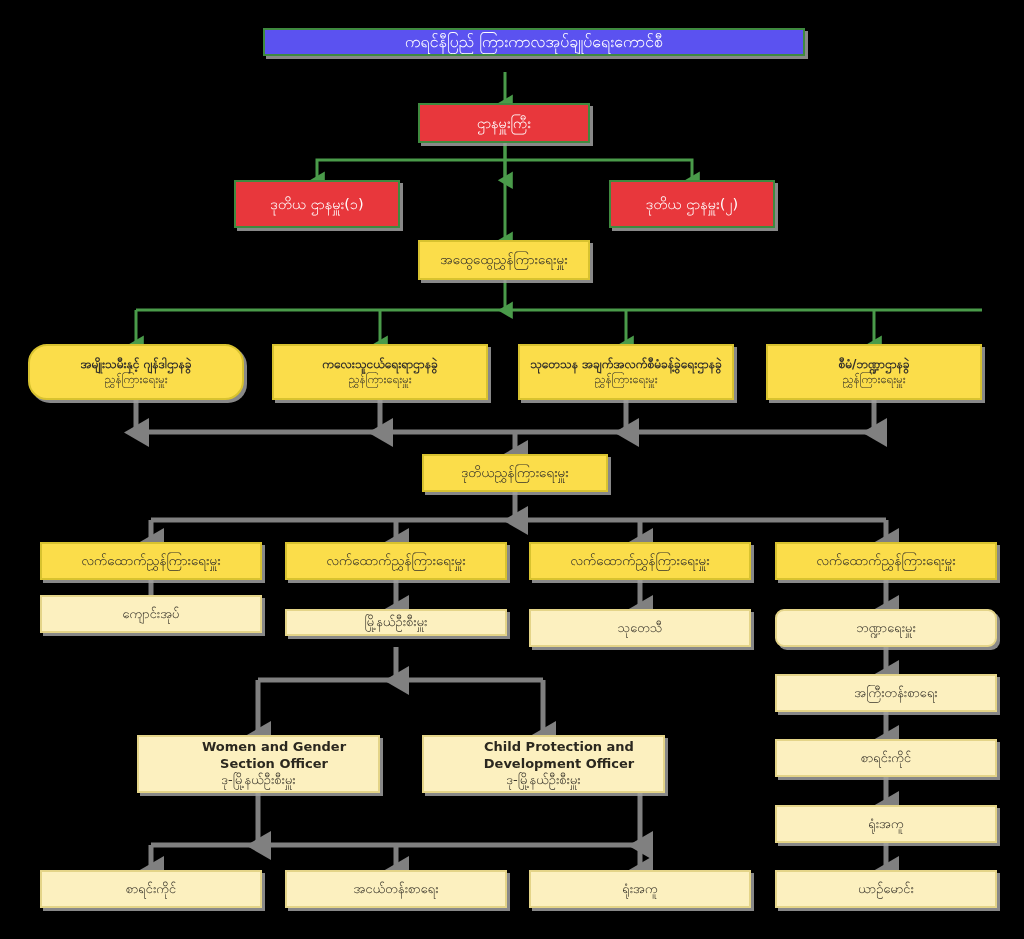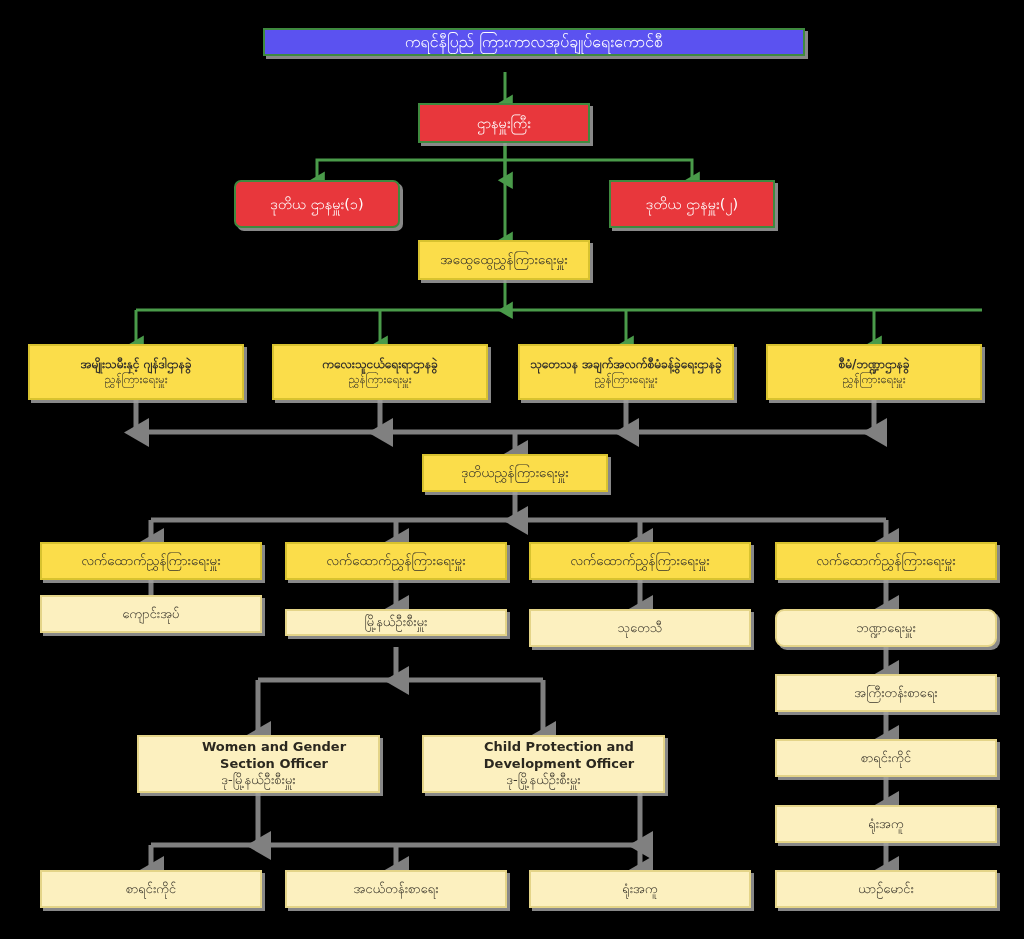--- a/index.html
+++ b/index.html
@@ -154,30 +154,30 @@
         <path d="M640,845 L640,870" marker-end="url(#arrow-gray)"></path>
       </g>
   </svg>
   <div id="node-layer">
       <div class="node n-council" style="left: 234px; top: 28px; width: 542px; height: 28px; margin-left: 29px;">
         <span class="ln">ကရင်နီပြည် ကြားကာလအုပ်ချုပ်ရေးကောင်စီ</span>
       </div>
       <div class="node n-red" style="left: 418px; top: 103px; width: 172px; height: 40px; justify-content: center;">
         <span class="ln">ဌာနမှူးကြီး</span>
       </div>
-      <div class="node n-red" style="left: 234px; top: 180px; width: 166px; height: 48px; border-radius: 7px;">
+      <div class="node n-red" style="left: 234px; top: 180px; width: 166px; height: 48px;">
         <span class="ln">ဒုတိယ ဌာနမှူး(၁)</span>
       </div>
       <div class="node n-red" style="left: 609px; top: 180px; width: 166px; height: 48px;">
         <span class="ln">ဒုတိယ ဌာနမှူး(၂)</span>
       </div>
       <div class="node n-gold-lg" style="left: 418px; top: 240px; width: 172px; height: 40px;">
         <span class="ln">အထွေထွေညွှန်ကြားရေးမှူး</span>
       </div>
-      <div class="node n-gold" style="left: 28px; top: 344px; width: 216px; height: 56px;">
+      <div class="node n-gold" style="left: 28px; top: 344px; width: 216px; height: 56px; border-radius: 19px;">
         <span class="ln">အမျိုးသမီးနှင့် ဂျန်ဒါဌာနခွဲ</span>
         <span class="ln sub-line">ညွှန်ကြားရေးမှူး</span>
       </div>
       <div class="node n-gold" style="left: 272px; top: 344px; width: 216px; height: 56px;">
         <span class="ln">ကလေးသူငယ်ရေးရာဌာနခွဲ</span>
         <span class="ln sub-line">ညွှန်ကြားရေးမှူး</span>
       </div>
       <div class="node n-gold" style="left: 518px; top: 344px; width: 216px; height: 56px;">
         <span class="ln">သုတေသန အချက်အလက်စီမံခန့်ခွဲရေးဌာနခွဲ</span>
         <span class="ln sub-line">ညွှန်ကြားရေးမှူး</span>

